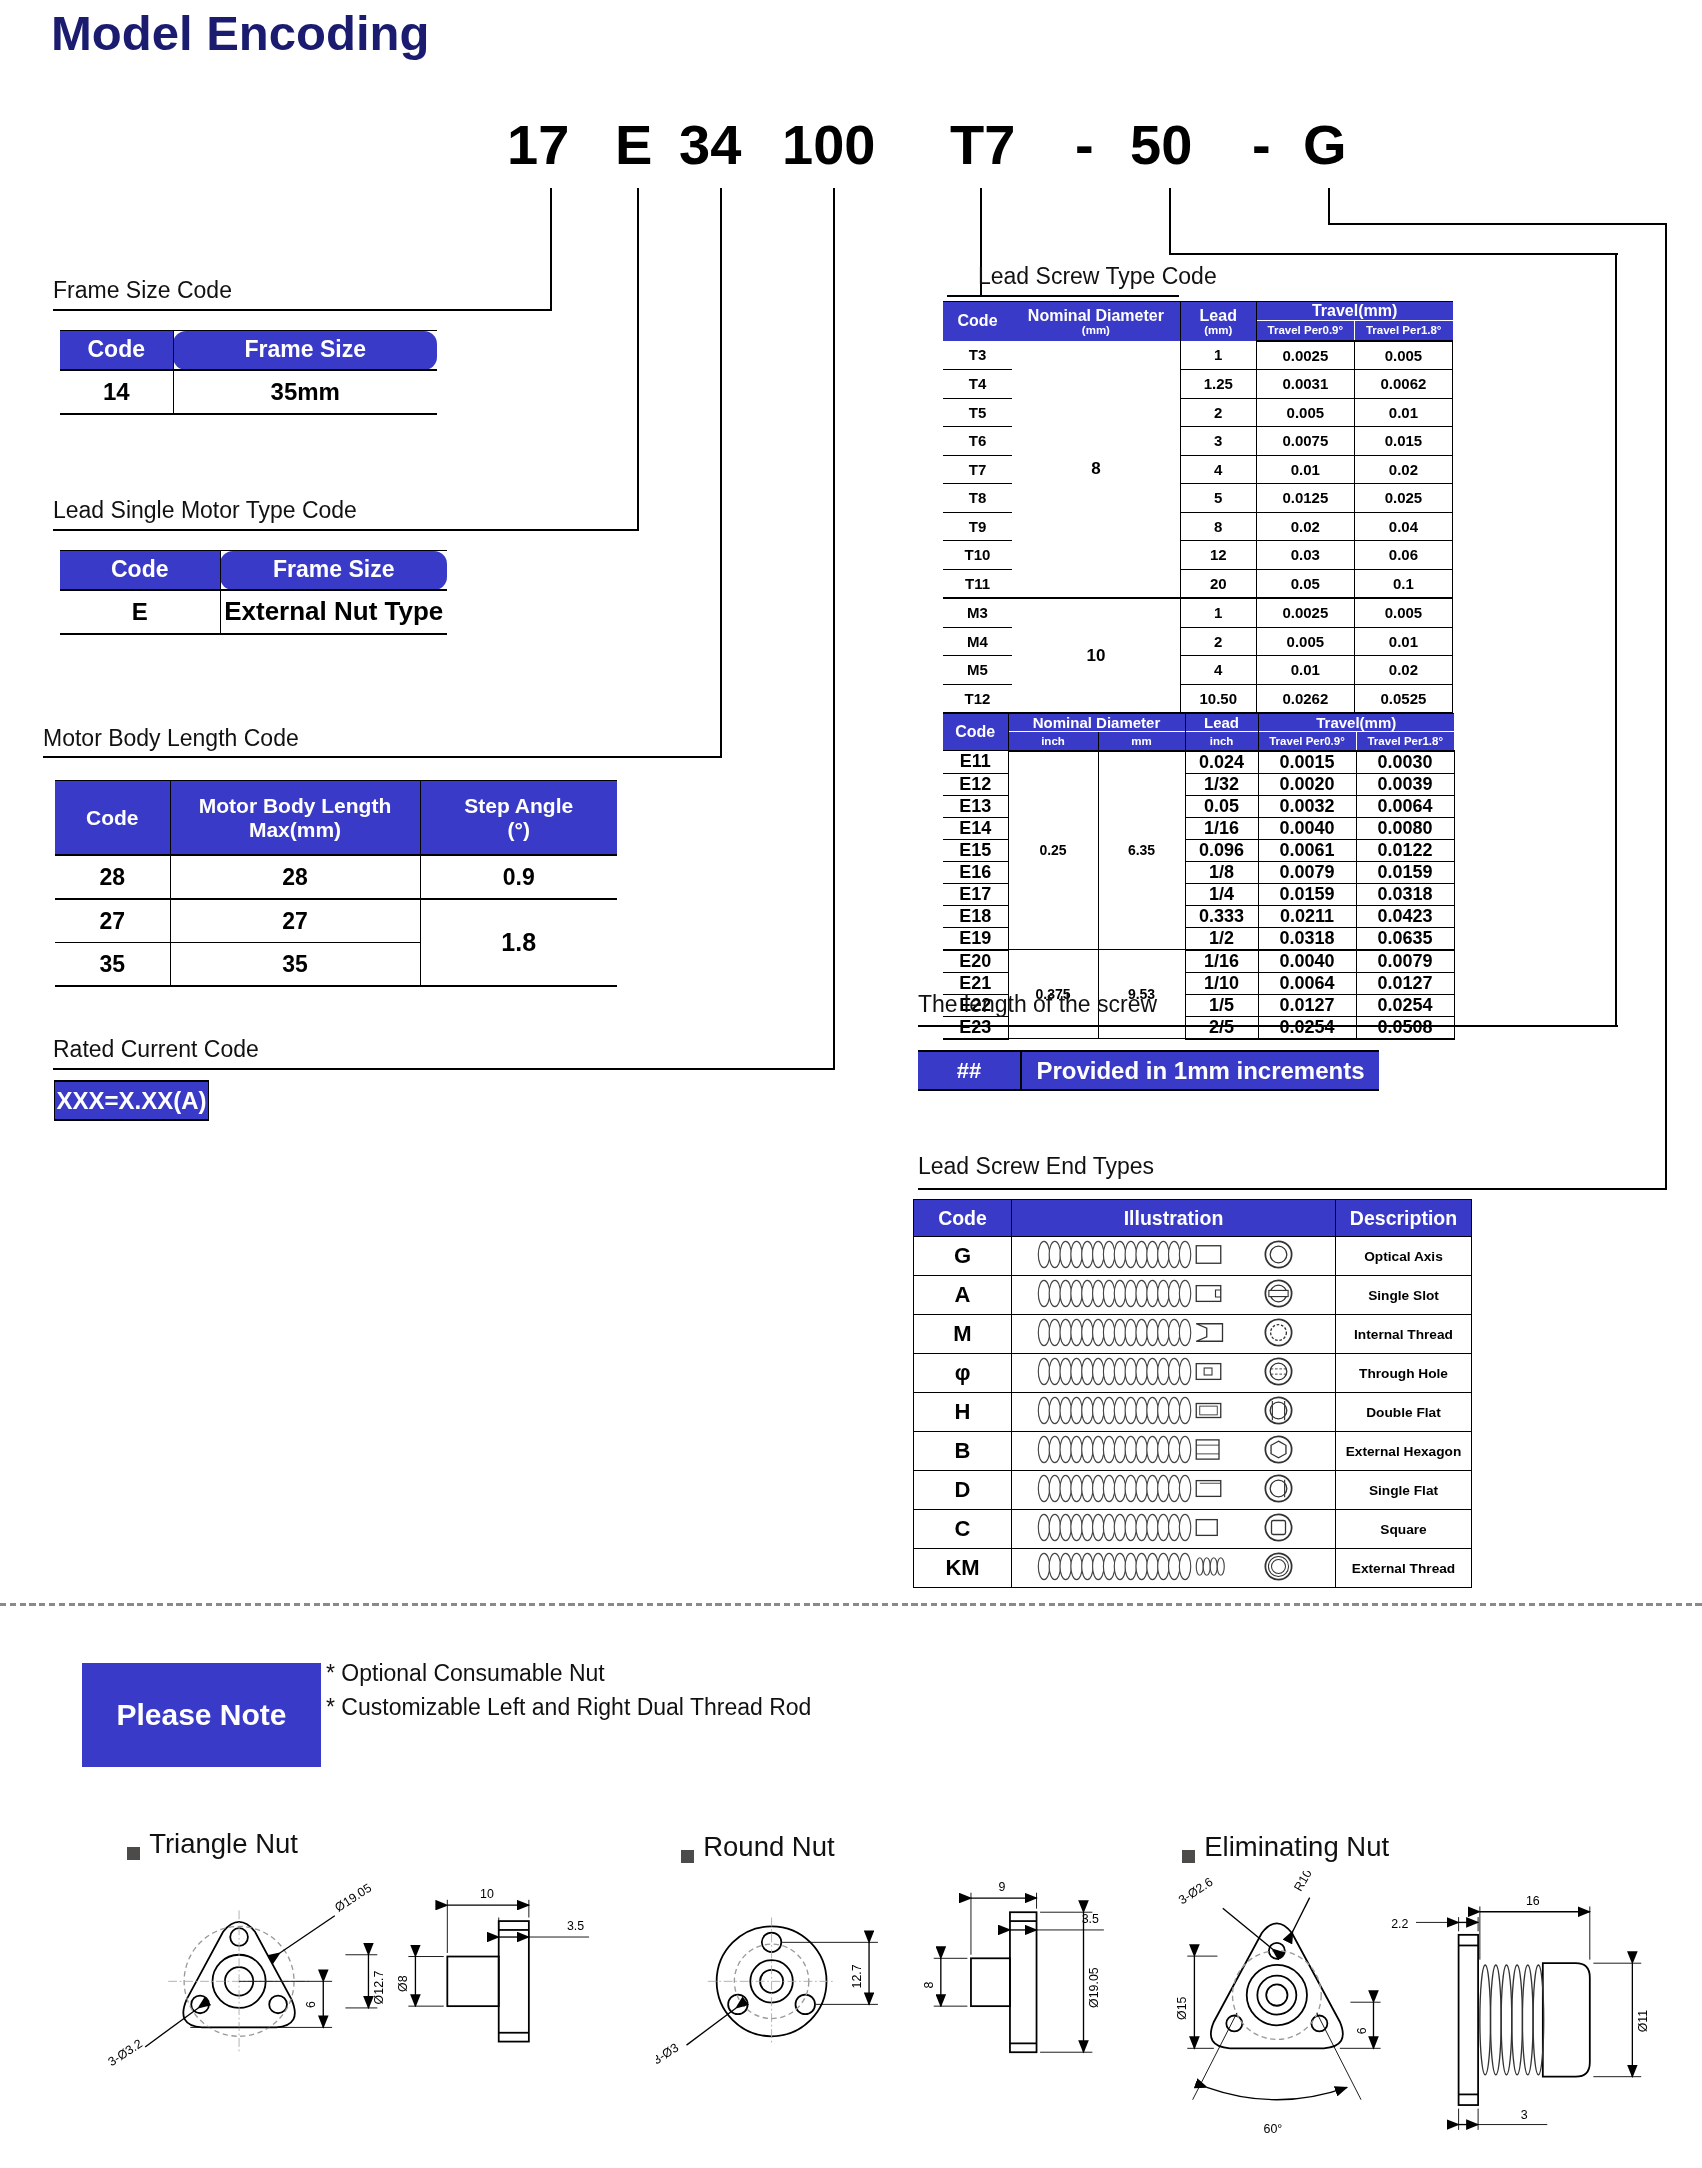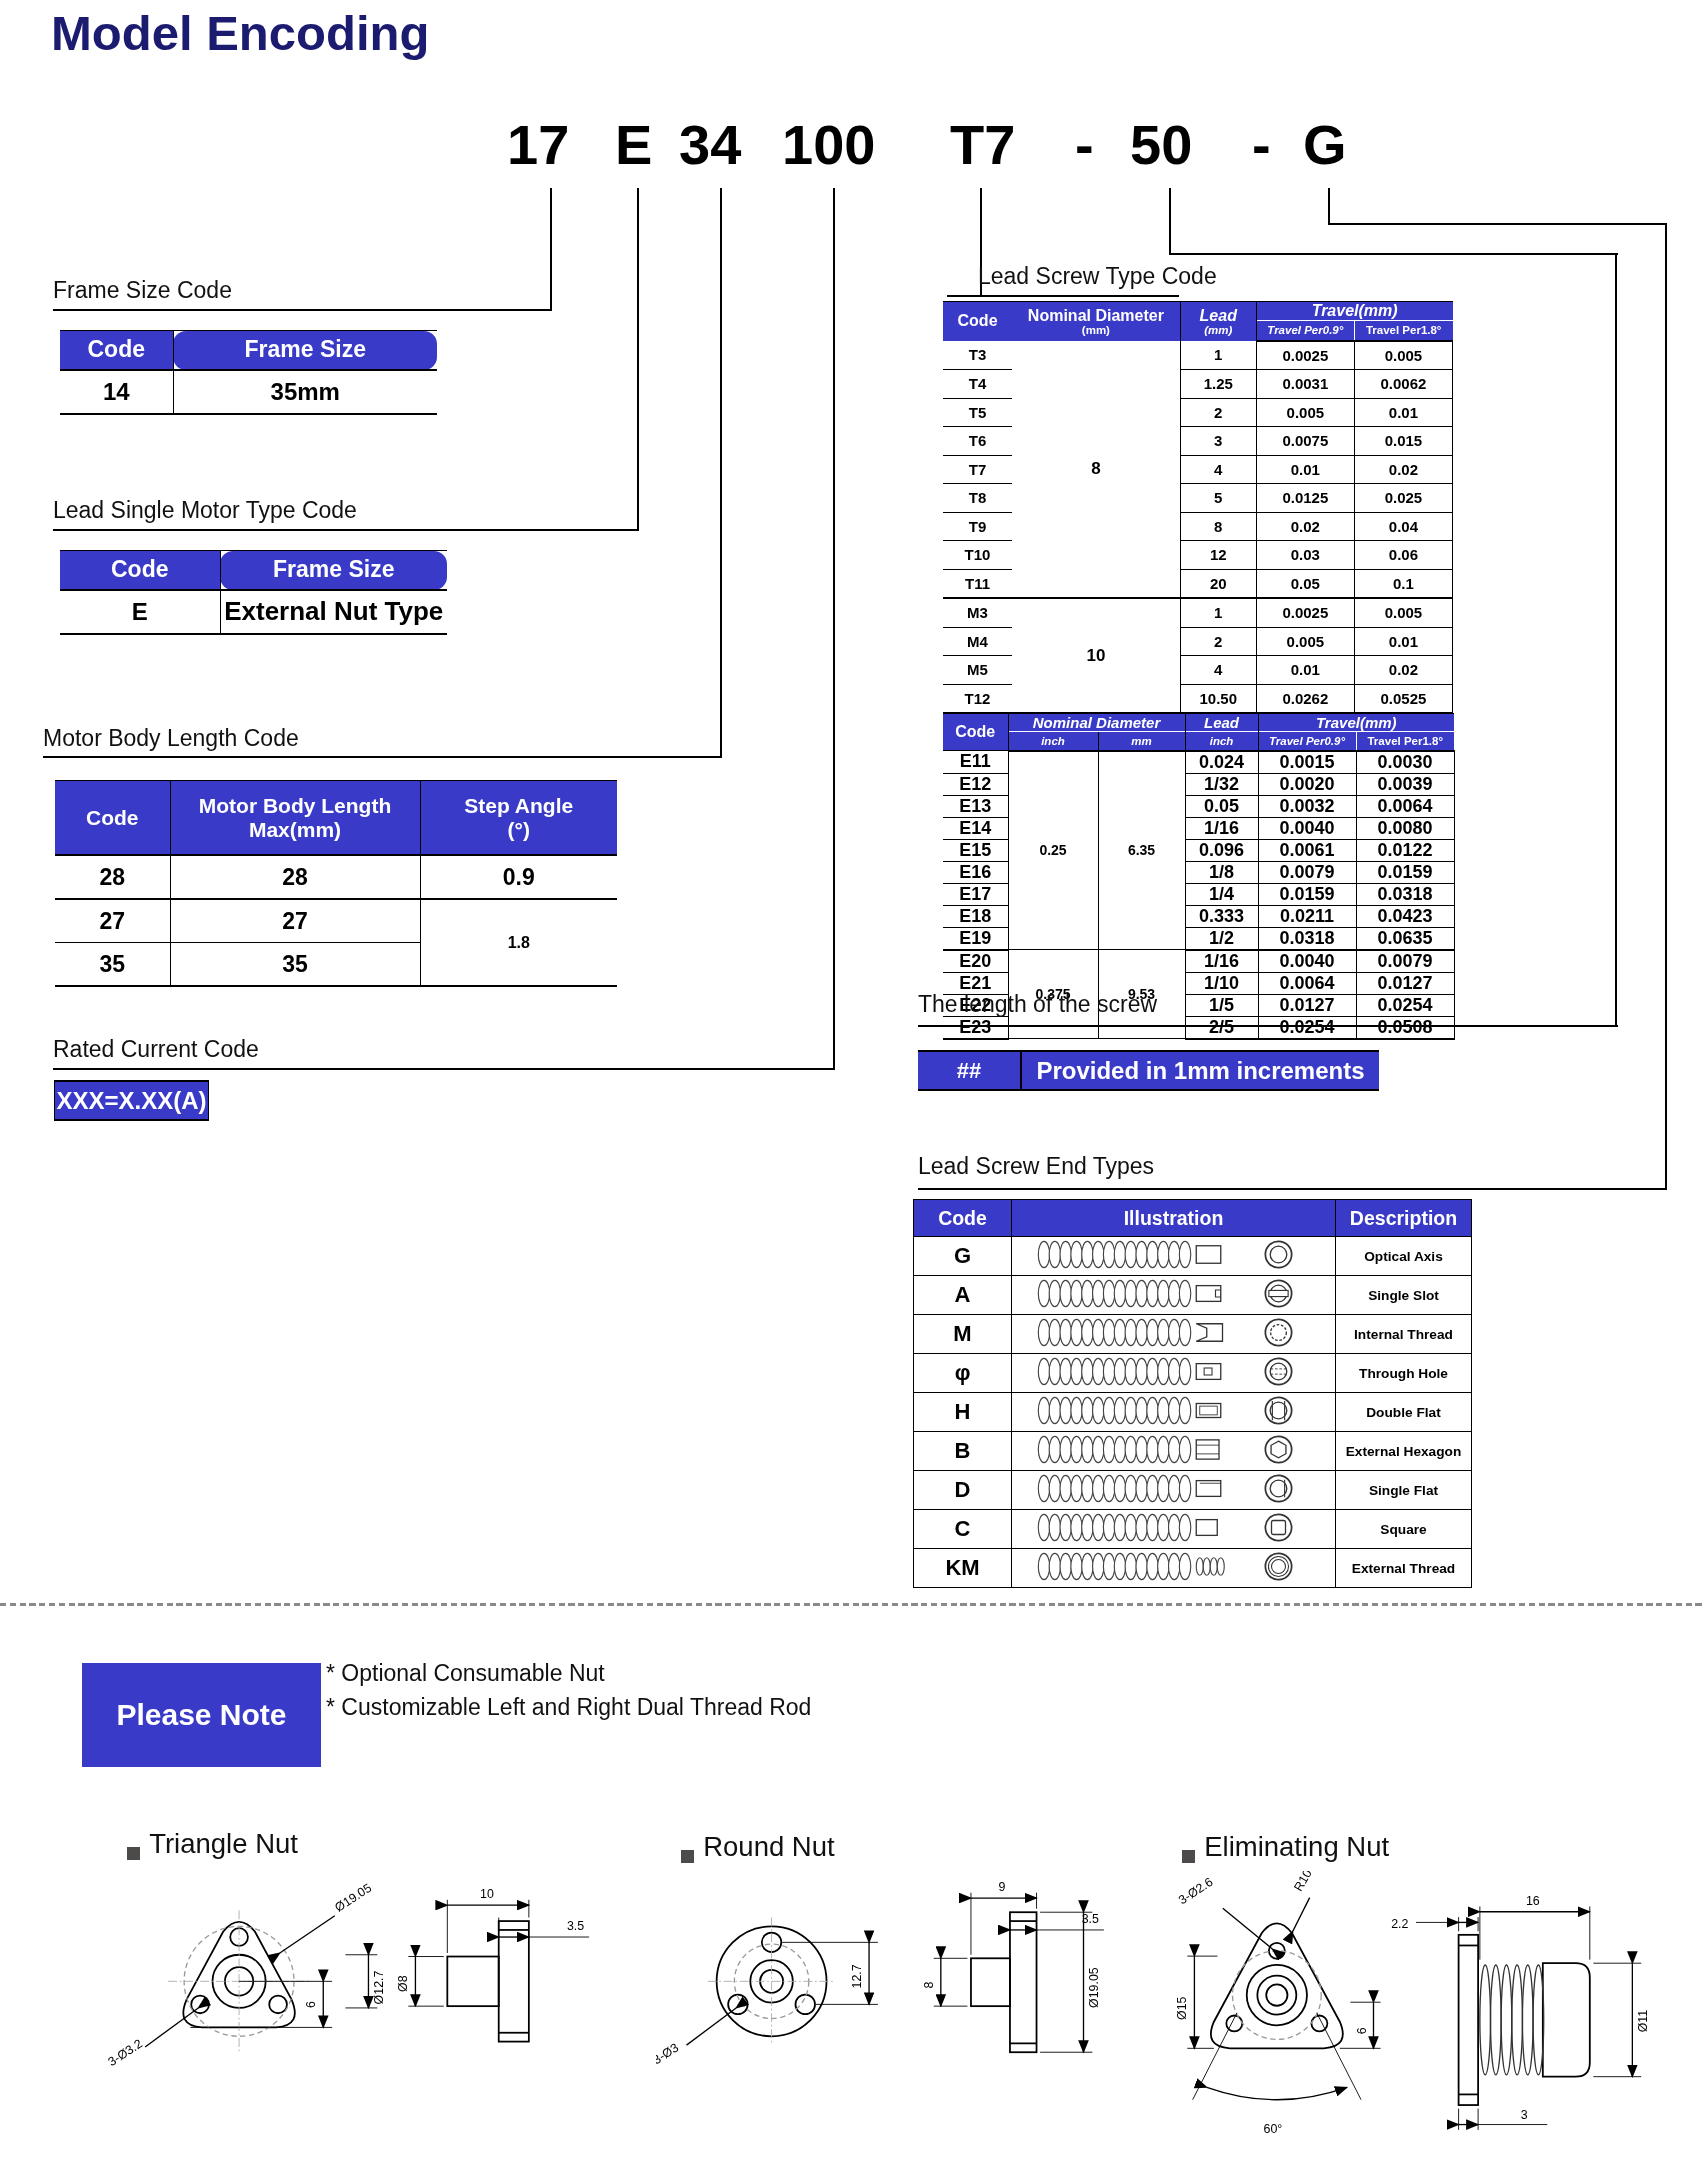--- a/index.html
+++ b/index.html
@@ -32,21 +32,21 @@
   
   table.tt{border-collapse:collapse;table-layout:fixed;}
   table.tt th{background:#3a3ac8;color:#fff;font-weight:bold;padding:0;text-align:center;vertical-align:middle;}
   table.tt td{padding:0;text-align:center;vertical-align:middle;font-weight:bold;color:#000;background:#fff;}
   table.tt thead tr:first-child th{border-top:1.8px solid #000;}
   table.tt thead tr:last-child th{border-bottom:2.7px solid #000;}
   .tt .h-main{font-size:16px;}
   .tt .h-unit{font-size:11.5px;line-height:11.5px;font-weight:bold;}
   .tt .h-sub{font-size:11.5px;}
   .tt .wdiv{border-left:1.8px solid #fff !important;}
-  .tt .bdiv{border-left:1.8px solid #000;font-style:italic;}
+  .tt .bdiv{border-left:1.8px solid #000;}
   table.t-tab td{height:27.5px;font-size:15px;border-bottom:1.8px solid #000;}
   table.t-tab td.merge{border:none;border-bottom:2.7px solid #000;font-size:17px;}
   table.t-tab td.c0{border-bottom:1.8px solid #000;}
   table.t-tab tr.glast td{border-bottom:2.7px solid #000;}
   table.t-tab td.v{border-left:1.8px solid #000;}
   table.t-tab td.vr{border-right:1.8px solid #000;}
   table.e-tab td{height:18.6px;font-size:18px;border:1.8px solid #000;border-left:none;}
   table.e-tab td.v{border-left:1.8px solid #000;}
   table.e-tab tr.glast td{border-bottom:2.7px solid #000;}
   table.e-tab td.merge{font-size:14px;}
@@ -167,21 +167,21 @@
             </th>
       </tr>
       <tr class="grp">
         <td>28</td>
         <td>28</td>
         <td>0.9</td>
       </tr>
       <tr>
         <td>27</td>
         <td>27</td>
-        <td rowspan="2" style="border-bottom:2.7px solid #000;font-size:16px">1.8</td>
+        <td rowspan="2" style="border-bottom:2.7px solid #000;font-size:25px">1.8</td>
       </tr>
       <tr class="last">
         <td>35</td>
         <td>35</td>
       </tr>
     </tbody>
       </table>
   </div>
 
   <div class="lbl" style="left:53px;top:1036px">Rated Current Code</div>

